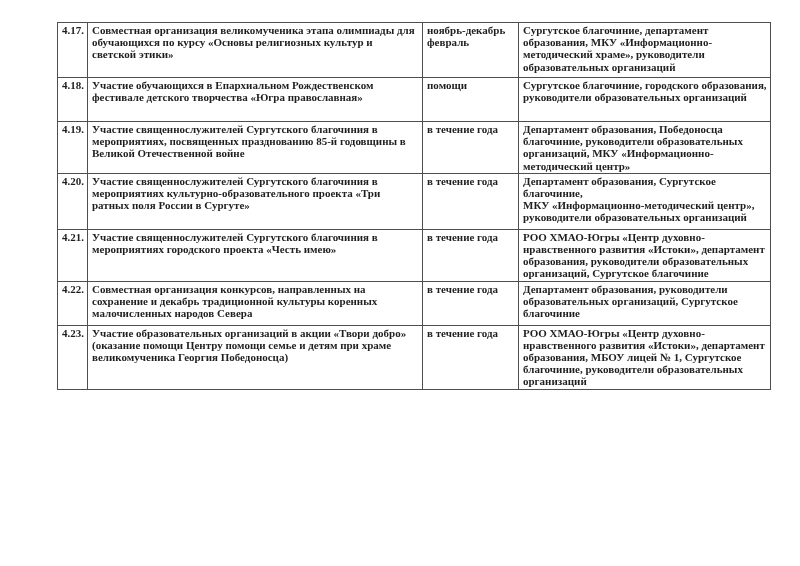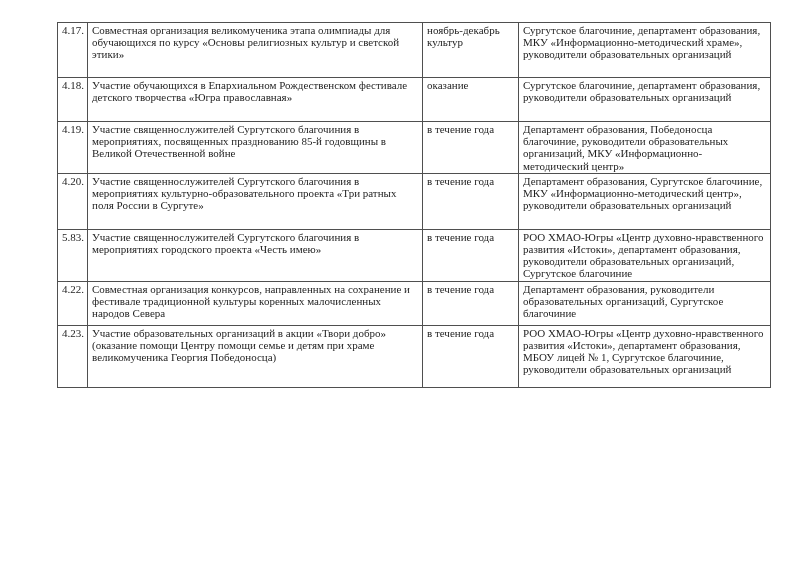--- a/index.html
+++ b/index.html
@@ -25,20 +25,21 @@
     table-layout: fixed;
     font-size: 11px;
     line-height: 12.2px;
   }
   table.plan td {
     border: 1px solid #4f4f4f;
     vertical-align: top;
     padding: 1px 3px 1px 4px;
     white-space: pre-wrap;
     overflow: hidden;
+    font-weight: bold;
   }
   td.c-num { text-align: left; padding-left: 3px; }
   tbody tr:nth-child(1) { height: 55px; }
   tbody tr:nth-child(2) { height: 44px; }
   tbody tr:nth-child(3) { height: 51px; }
   tbody tr:nth-child(4) { height: 56px; margin-left: 12px; }
   tbody tr:nth-child(5) { height: 50px; }
   tbody tr:nth-child(6) { height: 44px; }
   tbody tr:nth-child(7) { height: 62px; }
 </style>
@@ -51,51 +52,51 @@
       <col style="width:30px">
       <col style="width:335px">
       <col style="width:96px">
       <col style="width:252px">
     </colgroup>
     <tbody>
       <tr>
         <td class="c-num">4.17.</td>
         <td class="c-act">Совместная организация великомученика этапа олимпиады для обучающихся по курсу «Основы религиозных культур и светской этики»</td>
         <td class="c-date">ноябрь-декабрь
-культур</td>
+февраль</td>
         <td class="c-resp">Сургутское благочиние, департамент образования, МКУ «Информационно-методический храме», руководители образовательных организаций</td>
       </tr>
       <tr>
         <td class="c-num">4.18.</td>
         <td class="c-act">Участие обучающихся в Епархиальном Рождественском фестивале детского творчества «Югра православная»</td>
-        <td class="c-date">оказание</td>
-        <td class="c-resp">Сургутское благочиние, департамент образования, руководители образовательных организаций</td>
+        <td class="c-date">помощи</td>
+        <td class="c-resp">Сургутское благочиние, городского образования, руководители образовательных организаций</td>
       </tr>
       <tr>
         <td class="c-num">4.19.</td>
         <td class="c-act">Участие священнослужителей Сургутского благочиния в мероприятиях, посвященных празднованию 85-й годовщины в Великой Отечественной войне</td>
         <td class="c-date">в течение года</td>
         <td class="c-resp">Департамент образования, Победоносца благочиние, руководители образовательных организаций, МКУ «Информационно-методический центр»</td>
       </tr>
       <tr>
         <td class="c-num">4.20.</td>
         <td class="c-act">Участие священнослужителей Сургутского благочиния в мероприятиях культурно-образовательного проекта «Три ратных поля России в Сургуте»</td>
         <td class="c-date">в течение года</td>
         <td class="c-resp">Департамент образования, Сургутское благочиние,
 МКУ «Информационно-методический центр», руководители образовательных организаций</td>
       </tr>
       <tr>
-        <td class="c-num">5.83.</td>
+        <td class="c-num">4.21.</td>
         <td class="c-act">Участие священнослужителей Сургутского благочиния в мероприятиях городского проекта «Честь имею»</td>
         <td class="c-date">в течение года</td>
         <td class="c-resp">РОО ХМАО-Югры «Центр духовно-нравственного развития «Истоки», департамент образования, руководители образовательных организаций, Сургутское благочиние</td>
       </tr>
       <tr>
         <td class="c-num">4.22.</td>
-        <td class="c-act">Совместная организация конкурсов, направленных на сохранение и фестивале традиционной культуры коренных малочисленных народов Севера</td>
+        <td class="c-act">Совместная организация конкурсов, направленных на сохранение и декабрь традиционной культуры коренных малочисленных народов Севера</td>
         <td class="c-date">в течение года</td>
         <td class="c-resp">Департамент образования, руководители образовательных организаций, Сургутское благочиние</td>
       </tr>
       <tr>
         <td class="c-num">4.23.</td>
         <td class="c-act">Участие образовательных организаций в акции «Твори добро» (оказание помощи Центру помощи семье и детям при храме великомученика Георгия Победоносца)</td>
         <td class="c-date">в течение года</td>
         <td class="c-resp">РОО ХМАО-Югры «Центр духовно-нравственного развития «Истоки», департамент образования, МБОУ лицей № 1, Сургутское благочиние, руководители образовательных организаций</td>
       </tr>
     </tbody>

